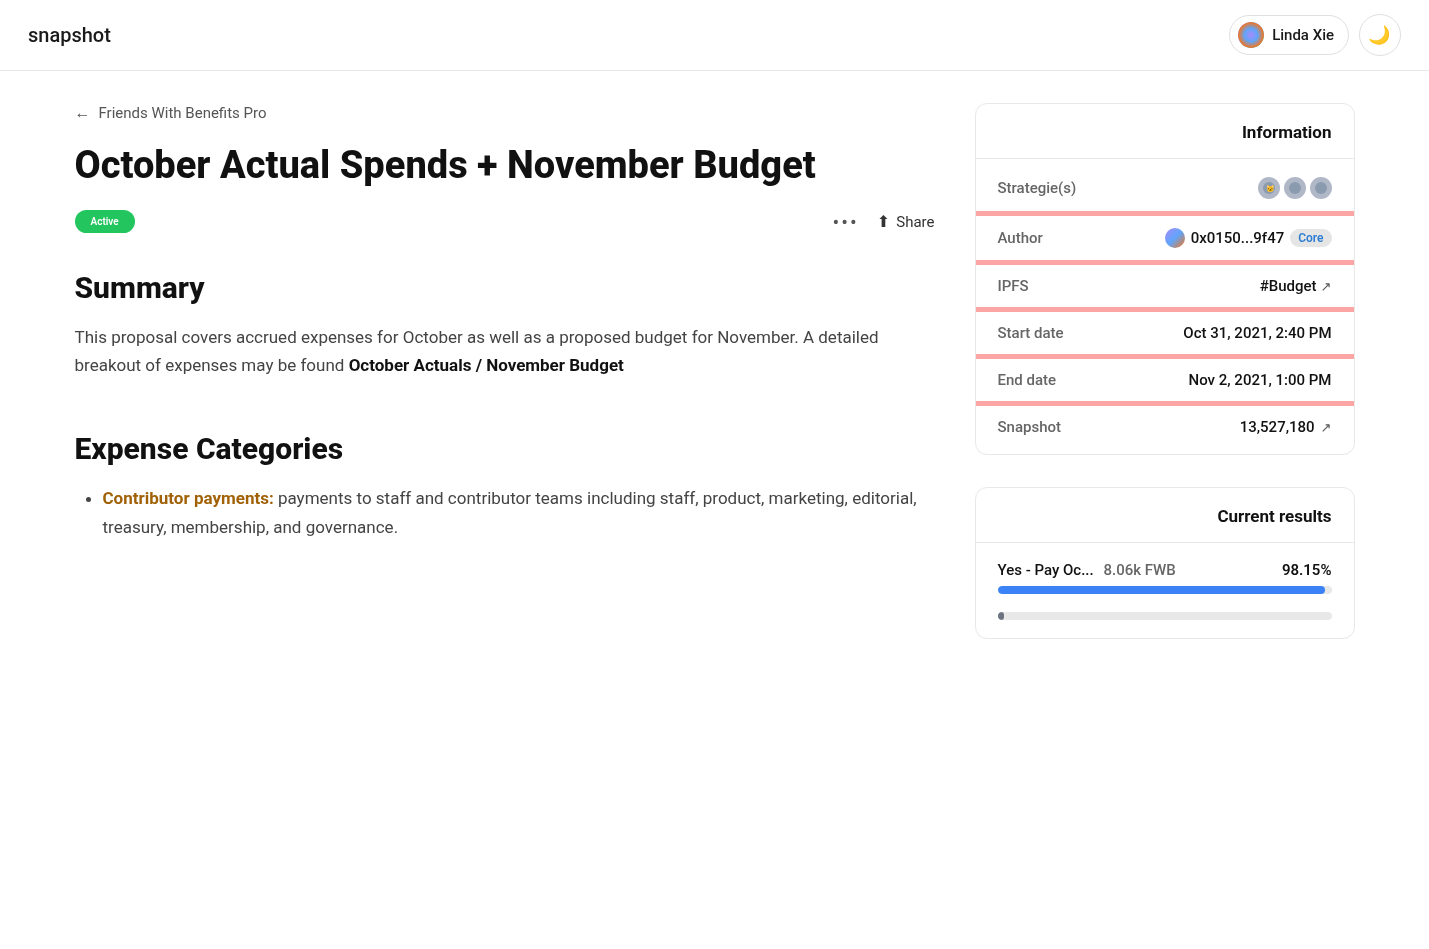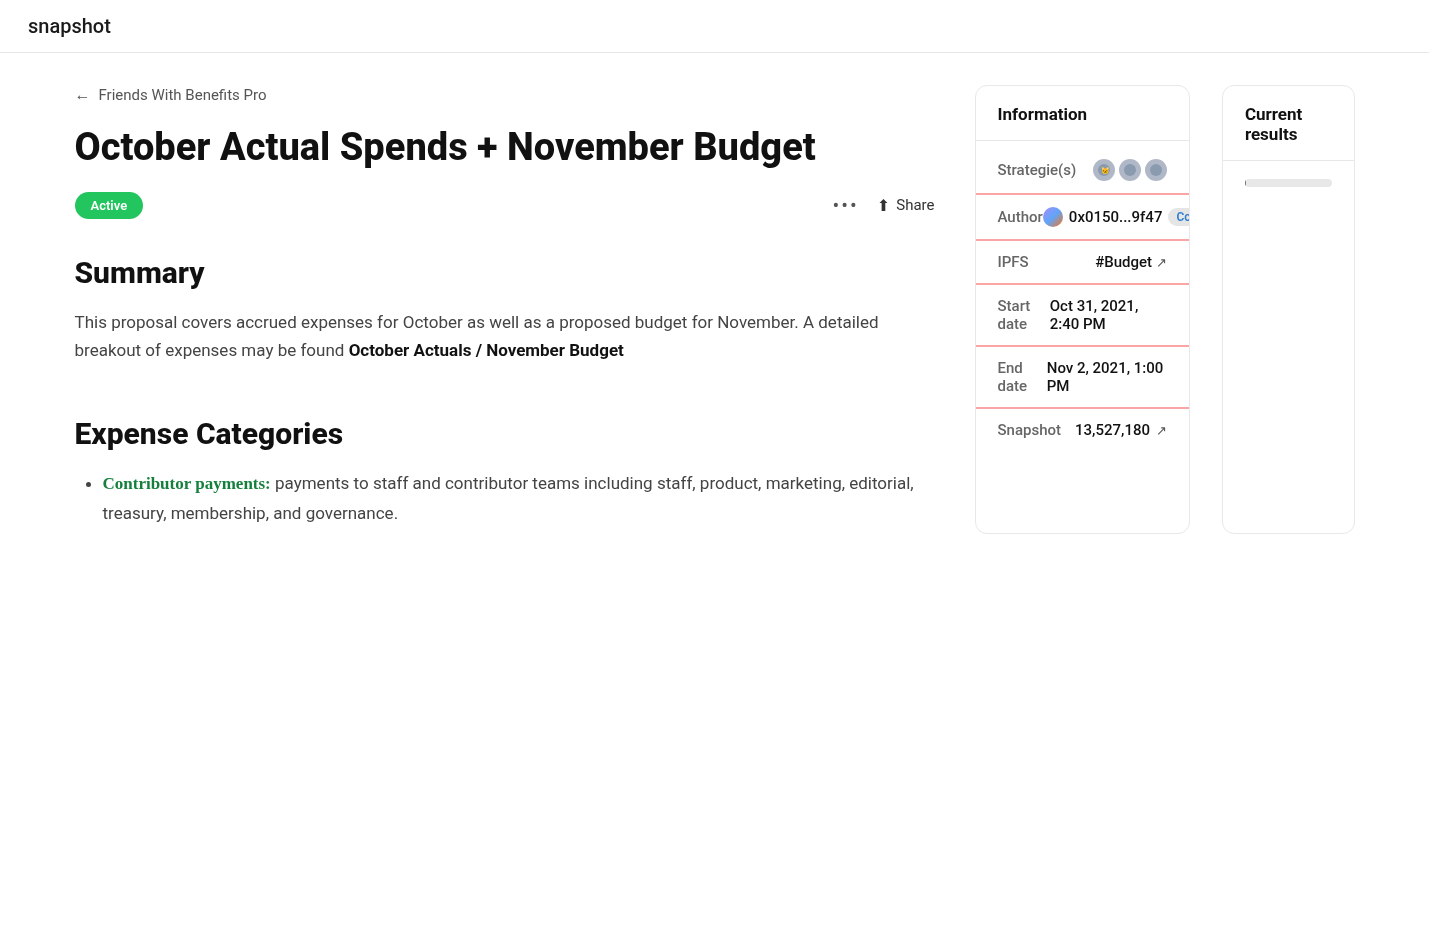--- a/index.html
+++ b/index.html
@@ -103,21 +103,21 @@
     }
     .proposal-meta-row {
       display: flex;
       align-items: center;
       gap: 20px;
       margin-bottom: 36px;
     }
     .active-badge {
       background: #22c55e;
       color: white;
-      font-size: 13px;
+      font-size: 10px;
       font-weight: 600;
       padding: 6px 16px;
       border-radius: 20px;
     }
     .meta-actions {
       display: flex;
       align-items: center;
       gap: 18px;
       margin-left: auto;
     }
@@ -162,31 +162,31 @@
       padding-left: 28px;
       margin-top: 12px;
     }
     .expense-list li {
       font-size: 17px;
       line-height: 1.7;
       color: #444;
       margin-bottom: 6px;
     }
     .expense-list li strong {
-      color: #15803d;
-      font-family: Liberation Serif, serif;
+      color: #a16207;
     }
 
     
     .sidebar {
       width: 380px;
       flex-shrink: 0;
       display: flex;
-      flex-direction: row;
+      flex-direction: column;
       gap: 32px;
+      text-align: right;
     }
 
     .info-card, .results-card {
       border: 1px solid #e8e8e8;
       border-radius: 12px;
       overflow: hidden;
     }
     .card-header {
       padding: 18px 22px 16px;
       border-bottom: 1px solid #e8e8e8;
@@ -195,21 +195,21 @@
       color: #111;
     }
     .info-rows {
       padding: 6px 0;
     }
     .info-row {
       display: flex;
       align-items: center;
       justify-content: space-between;
       padding: 12px 22px;
-      border-bottom: 2px solid #fca5a5;
+      border-bottom: 5px solid #fca5a5;
       font-size: 15px;
     }
     .info-row:last-child {
       border-bottom: none;
     }
     .info-label {
       color: #666;
       font-weight: 500;
     }
     .info-value {
@@ -296,20 +296,40 @@
       border-radius: 4px;
     }
     .fill-blue { background: #3b82f6; }
     .fill-gray { background: #6b7280; }
   </style>
 </head>
 <body>
 
 <nav class="topnav">
   <span class="topnav-logo">snapshot</span>
+  <div class="topnav-right">
+    <div class="user-pill">
+      <div class="user-avatar">
+        <svg width="26" height="26" viewBox="0 0 26 26">
+          <defs>
+            <radialGradient id="ag" cx="50%" cy="50%" r="50%">
+              <stop offset="0%" stop-color="#a78bfa"></stop>
+              <stop offset="50%" stop-color="#60a5fa"></stop>
+              <stop offset="100%" stop-color="#f97316"></stop>
+            </radialGradient>
+          </defs>
+          <circle cx="13" cy="13" r="13" fill="url(#ag)"></circle>
+        </svg>
+      </div>
+      <span class="user-name">Linda Xie</span>
+    </div>
+    <button class="dark-mode-btn">
+      <span>🌙</span>
+    </button>
+  </div>
 </nav>
 
 <div class="page-container">
 
   <div class="main-content">
 
     <a class="back-link">
       <span class="back-arrow">←</span>
       <span>Friends With Benefits Pro</span>
     </a>
@@ -411,20 +431,32 @@
           </div>
         </div>
 
       </div>
     </div>
 
     <div class="results-card">
       <div class="card-header">Current results</div>
       <div class="results-body">
 
+        <div class="vote-option">
+          <div class="vote-option-header">
+            <span class="vote-option-label">
+              <span>Yes - Pay Oc...</span>
+              <span style="color:#666; margin-left:6px;">8.06k FWB</span>
+            </span>
+            <span class="vote-option-pct">98.15%</span>
+          </div>
+          <div class="progress-bar-bg">
+            <div class="progress-bar-fill fill-blue" style="width:98.15%"></div>
+          </div>
+        </div>
 
         <div class="vote-option">
           <div class="progress-bar-bg">
             <div class="progress-bar-fill fill-gray" style="width:1.85%"></div>
           </div>
         </div>
 
       </div>
     </div>
 

